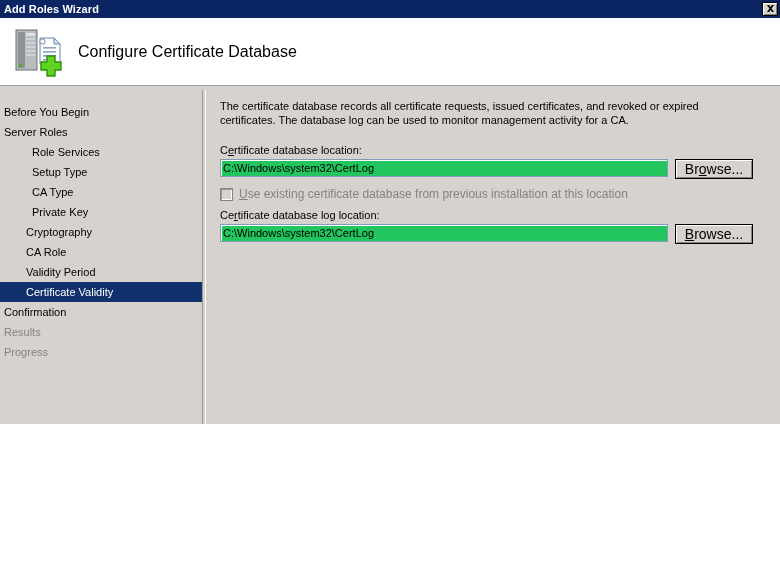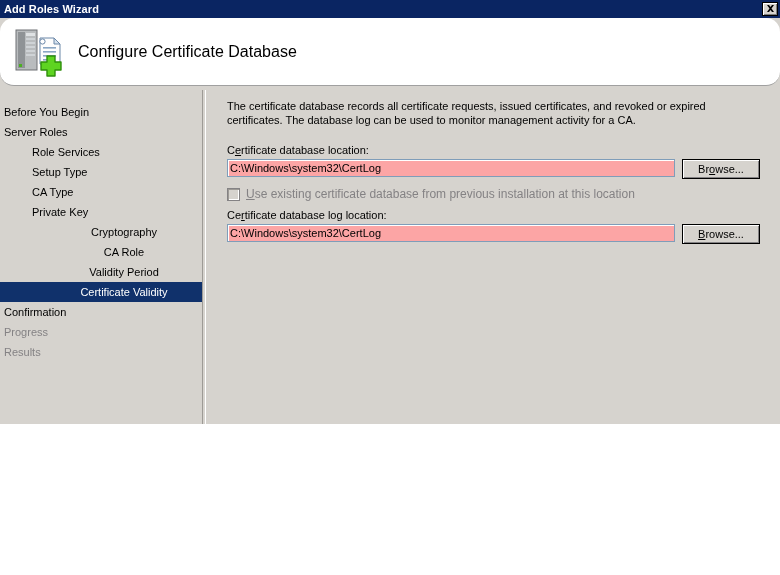--- a/index.html
+++ b/index.html
@@ -64,21 +64,20 @@
   .header {
     position: absolute;
     left: 0; top: 18px;
     width: 780px;
     height: 68px;
     background: #ffffff;
     border-bottom: 1px solid #a0a0a0;
     display: flex;
     align-items: center;
     box-sizing: border-box;
-    border-radius: 14px;
   }
   .header-icon {
     width: 56px;
     height: 56px;
     margin-left: 10px;
     margin-right: 12px;
     flex: 0 0 auto;
   }
   .header-title {
     font-size: 16px;
@@ -116,21 +115,21 @@
     height: 20px;
     line-height: 20px;
     font-size: 11px;
     color: #000000;
     white-space: nowrap;
     cursor: default;
     box-sizing: border-box;
   }
   .nav-item.lvl0 { padding-left: 4px; }
   .nav-item.lvl1 { padding-left: 32px; }
-  .nav-item.lvl2 { padding-left: 46px; text-align: center; }
+  .nav-item.lvl2 { padding-left: 26px; }
   .nav-item.disabled { color: #848284; }
   .nav-item.selected {
     background: #10316b;
     color: #ffffff;
   }
 
   .content-panel {
     position: absolute;
     left: 205px; top: 3px;
     width: 575px;
@@ -141,21 +140,21 @@
   .content-panel::before {
     content: "";
     position: absolute;
     left: 0; top: 0;
     width: 1px; height: 100%;
     background: #ffffff;
   }
 
   .content-inner {
     position: absolute;
-    left: 22px; top: 9px;
+    left: 15px; top: 9px;
     width: 546px;
   }
 
   .desc {
     font-size: 11px;
     line-height: 14px;
     color: #000000;
     width: 490px;
     margin-bottom: 17px;
   }
@@ -169,37 +168,37 @@
 
   .field-row {
     display: flex;
     align-items: flex-start;
     margin-bottom: 8px;
   }
 
   .text-input {
     width: 448px;
     height: 18px;
-    background: #fca5a5;
+    background: #22c55e;
     border: 1px solid #7f9db9;
     box-shadow: inset 1px 1px 0 #ffffff;
     font-family: "Liberation Sans", sans-serif;
     font-size: 11px;
     color: #000000;
     line-height: 16px;
     padding: 0 2px;
     box-sizing: border-box;
     outline: none;
     white-space: nowrap;
     overflow: hidden;
   }
 
   .btn {
     font-family: "Liberation Sans", sans-serif;
-    font-size: 11px;
+    font-size: 14px;
     color: #000000;
     background: #d6d3ce;
     border: 1px solid #000000;
     box-shadow: inset 1px 1px 0 #ffffff, inset -1px -1px 0 #848284;
     cursor: default;
     padding: 0;
     text-align: center;
     box-sizing: border-box;
     white-space: nowrap;
   }
@@ -283,22 +282,22 @@
         <div class="nav-item lvl0">Server Roles</div>
         <div class="nav-item lvl1">Role Services</div>
         <div class="nav-item lvl1">Setup Type</div>
         <div class="nav-item lvl1">CA Type</div>
         <div class="nav-item lvl1">Private Key</div>
         <div class="nav-item lvl2">Cryptography</div>
         <div class="nav-item lvl2">CA Role</div>
         <div class="nav-item lvl2">Validity Period</div>
         <div class="nav-item lvl2 selected">Certificate Validity</div>
         <div class="nav-item lvl0">Confirmation</div>
+        <div class="nav-item lvl0 disabled">Results</div>
         <div class="nav-item lvl0 disabled">Progress</div>
-        <div class="nav-item lvl0 disabled">Results</div>
       </div>
 
     <div class="content-panel">
       <div class="content-inner">
 
         <div class="desc">The certificate database records all certificate requests, issued certificates, and revoked or expired certificates. The database log can be used to monitor management activity for a CA.</div>
 
         <div class="field-label">
           <span>C</span><span class="ul">e</span><span>rtificate database location:</span>
         </div>

